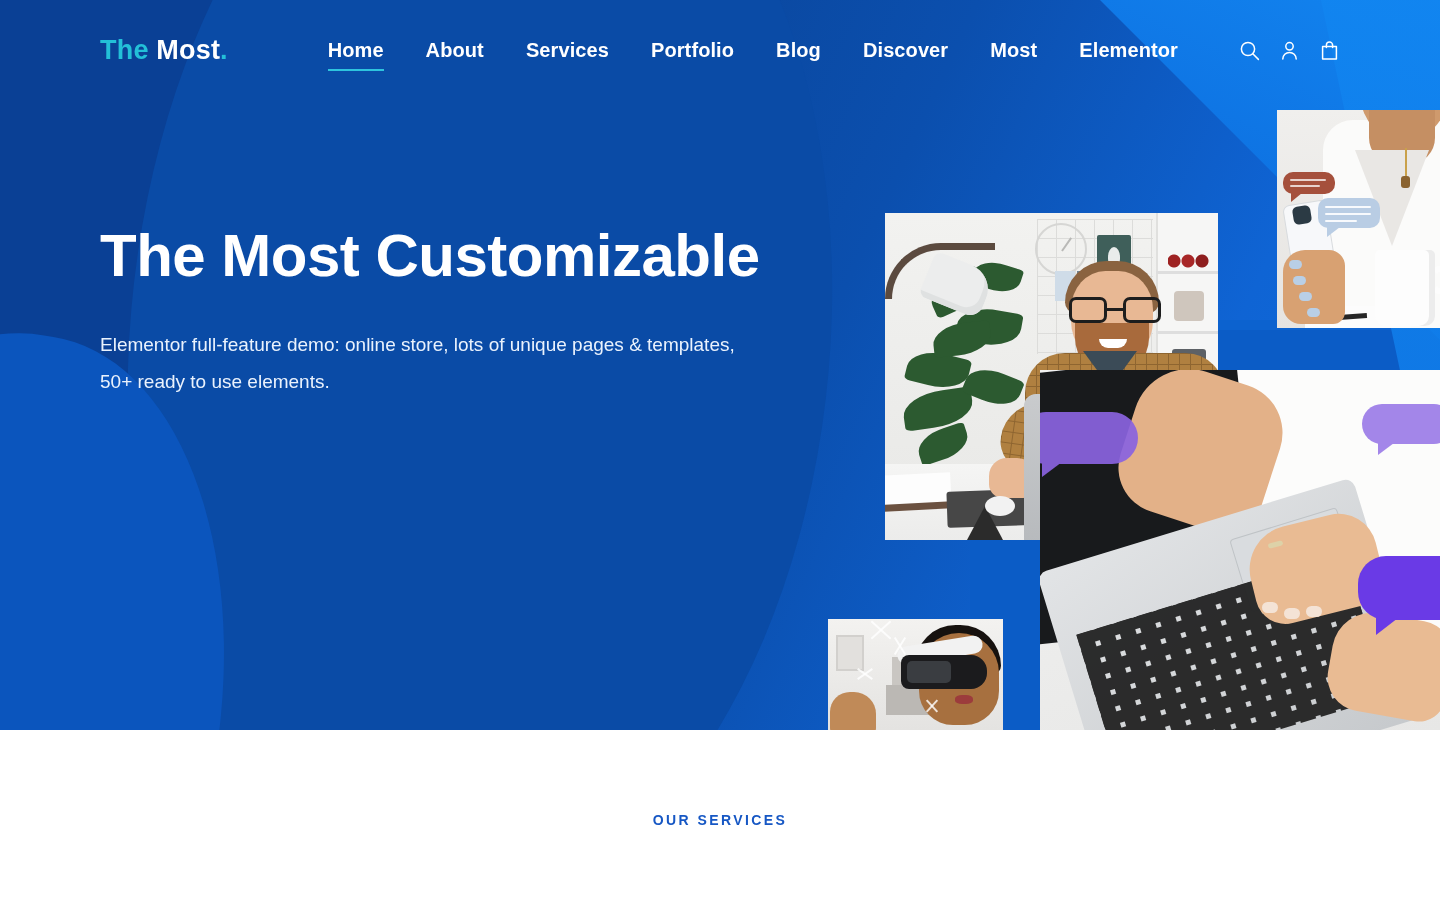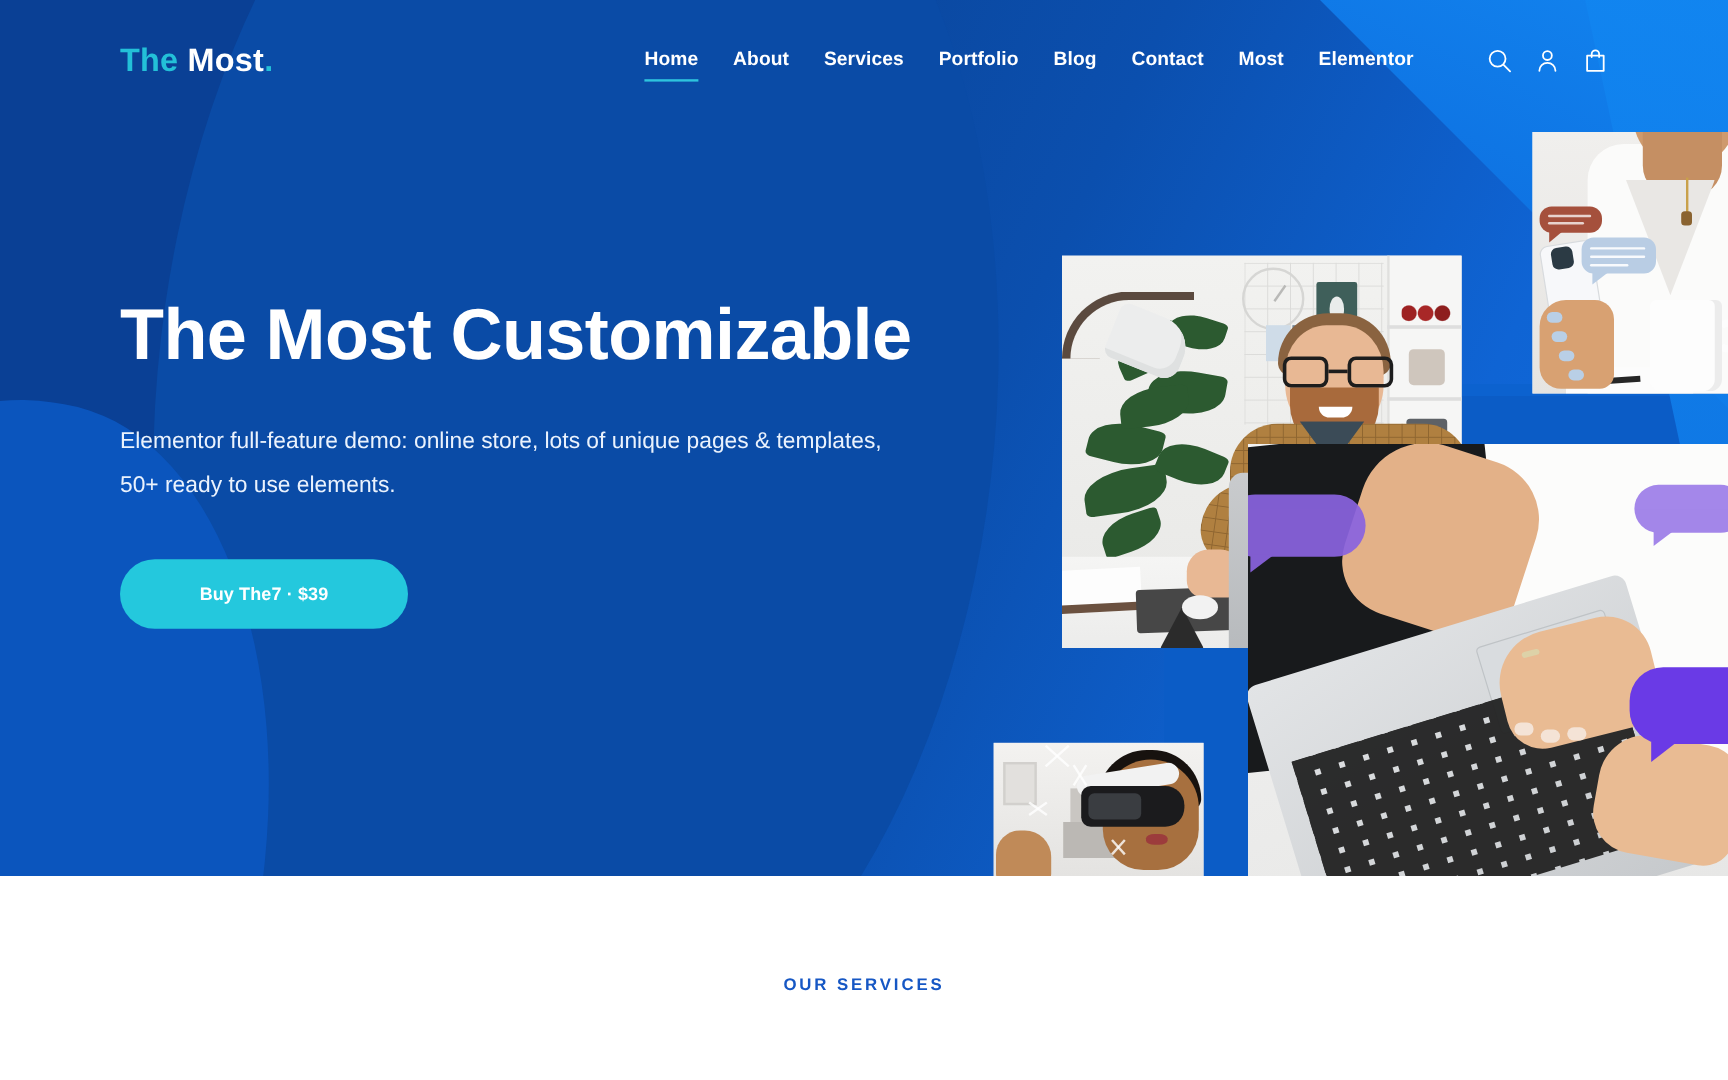--- a/index.html
+++ b/index.html
@@ -85,45 +85,46 @@
   .logo .l-seven { color:#ffffff; }
   .logo .l-dot { color:#23c0d8; }
 
   .nav {
     margin-left:auto;
     display:flex; align-items:center; gap:29px;
   }
   .nav-item {
     position:relative;
     color:#ffffff;
-    font-size:16px;
+    font-size:20px;
     font-weight:600;
     letter-spacing:.1px;
     padding:6px 0;
     white-space:nowrap;
     cursor:pointer;
+    margin-left:13px;
   }
   .nav-item.active::after {
     content:"";
     position:absolute;
     left:0; right:0; bottom:-3px;
     height:2px; background:#2ec4de;
   }
   .icons { display:flex; align-items:center; gap:18px; margin-left:31px; }
   .icon-btn {
     width:22px; height:22px;
     display:flex; align-items:center; justify-content:center;
     cursor:pointer;
   }
   .icon-btn svg { display:block; }
 
   
   .hero-content {
     position:absolute;
-    left:100px; top:240px;
+    left:100px; top:217px;
     width:720px;
     z-index:30;
   }
   .headline {
     color:#ffffff;
     font-size:60px;
     font-weight:700;
     line-height:1.3;
     letter-spacing:-.5px;
   }
@@ -449,21 +450,21 @@
     <div class="logo">
       <span class="l-the">The</span><span>&nbsp;</span><span class="l-seven">Most</span><span class="l-dot">.</span>
     </div>
 
     <nav class="nav">
       <a class="nav-item active">Home</a>
       <a class="nav-item">About</a>
       <a class="nav-item">Services</a>
       <a class="nav-item">Portfolio</a>
       <a class="nav-item">Blog</a>
-      <a class="nav-item">Contact</a>
+      <a class="nav-item">Discover</a>
       <a class="nav-item">Most</a>
       <a class="nav-item">Elementor</a>
 
       <div class="icons">
         <div class="icon-btn">
           <svg width="21" height="21" viewBox="0 0 21 21" fill="none">
             <circle cx="9" cy="9" r="6.6" stroke="#fff" stroke-width="1.5"></circle>
             <line x1="13.8" y1="13.8" x2="19.4" y2="19.4" stroke="#fff" stroke-width="1.5" stroke-linecap="round"></line>
           </svg>
         </div>
@@ -482,20 +483,19 @@
       </div>
     </nav>
   </header>
 
   <div class="hero-content">
     <h1 class="headline">
       <span>The Most Customizable</span><br>
     </h1>
     <p class="subtext">Elementor full-feature demo: online store, lots of unique pages &amp; templates, 50+ ready to use elements.</p>
     <div class="btn-row">
-      <button class="btn btn-primary">Buy The7 · $39</button>
     </div>
   </div>
 </section>
 
 <section class="services">
   <div class="eyebrow">OUR SERVICES</div>
 </section>
 
 </body></html>

